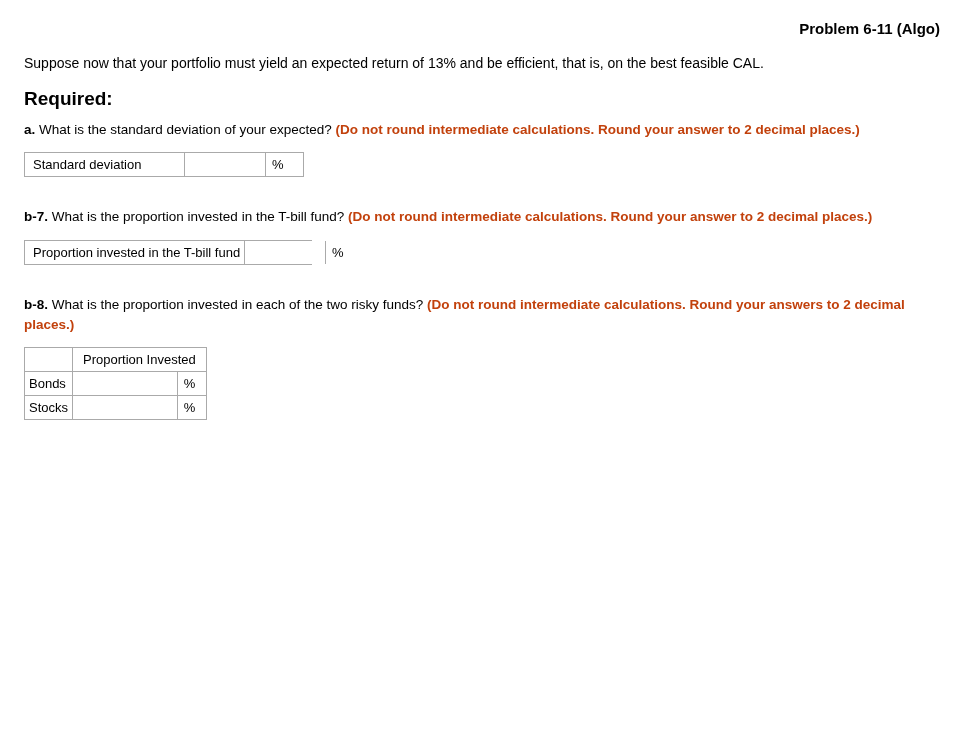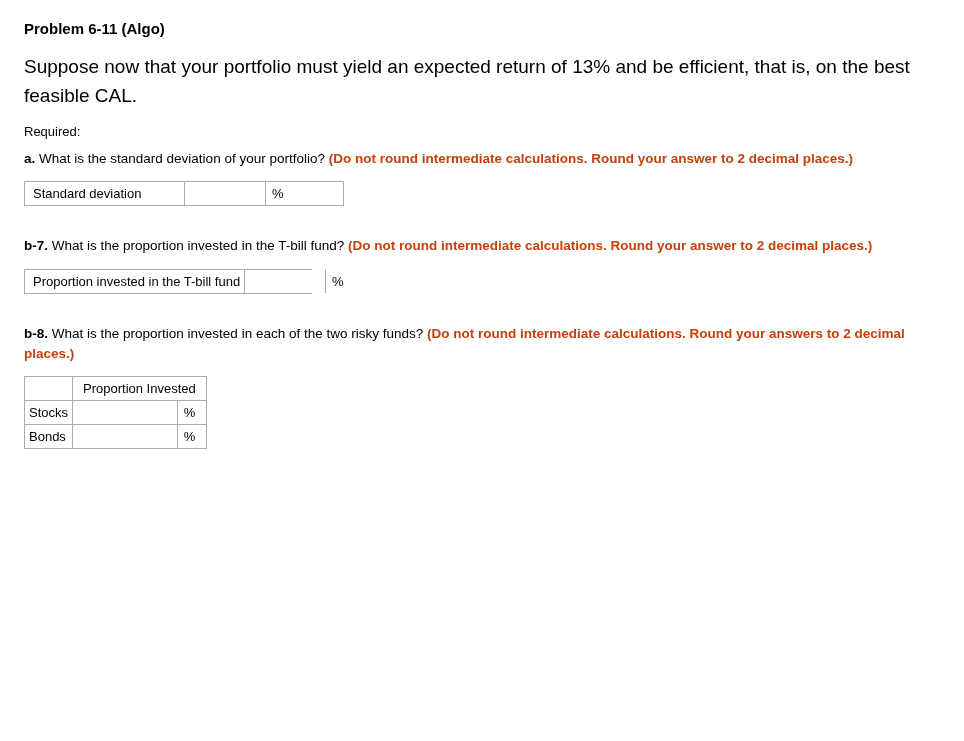--- a/index.html
+++ b/index.html
@@ -13,48 +13,49 @@
       background: #fff;
       color: #000;
       padding: 20px 24px;
       width: 964px;
       min-height: 741px;
     }
     .problem-title {
       font-weight: bold;
       font-size: 15px;
       margin-bottom: 16px;
+      text-align: right;
     }
     .intro-text {
-      font-size: 19px;
+      font-size: 14px;
       margin-bottom: 14px;
       line-height: 1.5;
     }
     .required-label {
-      font-weight: normal;
-      font-size: 13px;
+      font-weight: bold;
+      font-size: 19px;
       margin-bottom: 10px;
     }
     .question-text {
       font-size: 13.5px;
       line-height: 1.5;
       margin-bottom: 12px;
     }
     .question-text .highlight {
       color: #c2410c;
       font-weight: bold;
     }
     .question-label {
       font-weight: bold;
     }
     .input-row {
       display: flex;
       align-items: center;
       border: 1px solid #aaa;
-      width: 320px;
+      width: 280px;
       margin-bottom: 30px;
     }
     .input-row-label {
       font-size: 13px;
       padding: 4px 8px;
       white-space: nowrap;
       border-right: 1px solid #aaa;
       background: #fff;
       min-width: 160px;
     }
@@ -122,21 +123,21 @@
 <body>
 
 <div class="problem-title">Problem 6-11 (Algo)</div>
 
 <div class="intro-text">Suppose now that your portfolio must yield an expected return of 13% and be efficient, that is, on the best feasible CAL.</div>
 
 <div class="required-label">Required:</div>
 
 <div class="question-text">
   <span class="question-label">a.</span>
-  <span> </span><span>What is the standard deviation of your portfolio?</span>
+  <span> </span><span>What is the standard deviation of your expected?</span>
   <span class="highlight">(Do not round intermediate calculations. Round your answer to 2 decimal places.)</span>
 </div>
 
 <div class="input-row">
   <div class="input-row-label">Standard deviation</div>
   <input type="text" value="" style="">
   <div class="unit">%</div>
 </div>
 
 <div class="section-gap"></div>
@@ -161,23 +162,23 @@
 
 <table class="proportion-table">
   <thead>
     <tr>
       <th></th>
       <th colspan="2">Proportion Invested</th>
     </tr>
   </thead>
   <tbody id="proportion-table-body">
   <tr>
-        <td class="row-label-cell">Stocks</td>
+        <td class="row-label-cell">Bonds</td>
         <td><input type="text" style=""></td>
         <td class="unit-cell">%</td>
       </tr>
       <tr>
-        <td class="row-label-cell">Bonds</td>
+        <td class="row-label-cell">Stocks</td>
         <td><input type="text" style=""></td>
         <td class="unit-cell">%</td>
       </tr>
     </tbody>
 </table>
 
 </body></html>

